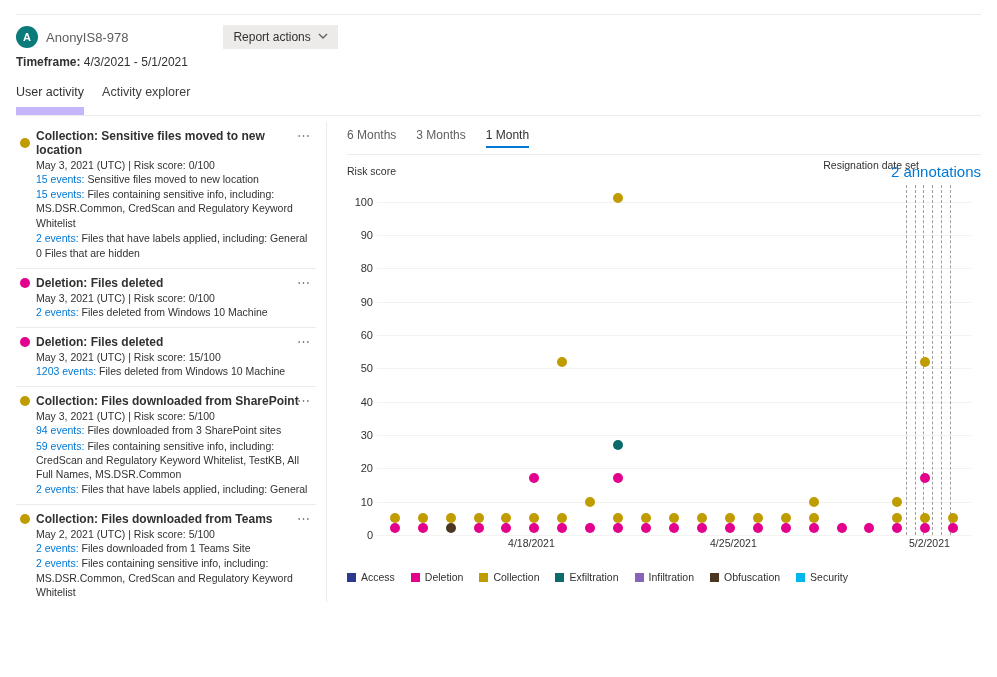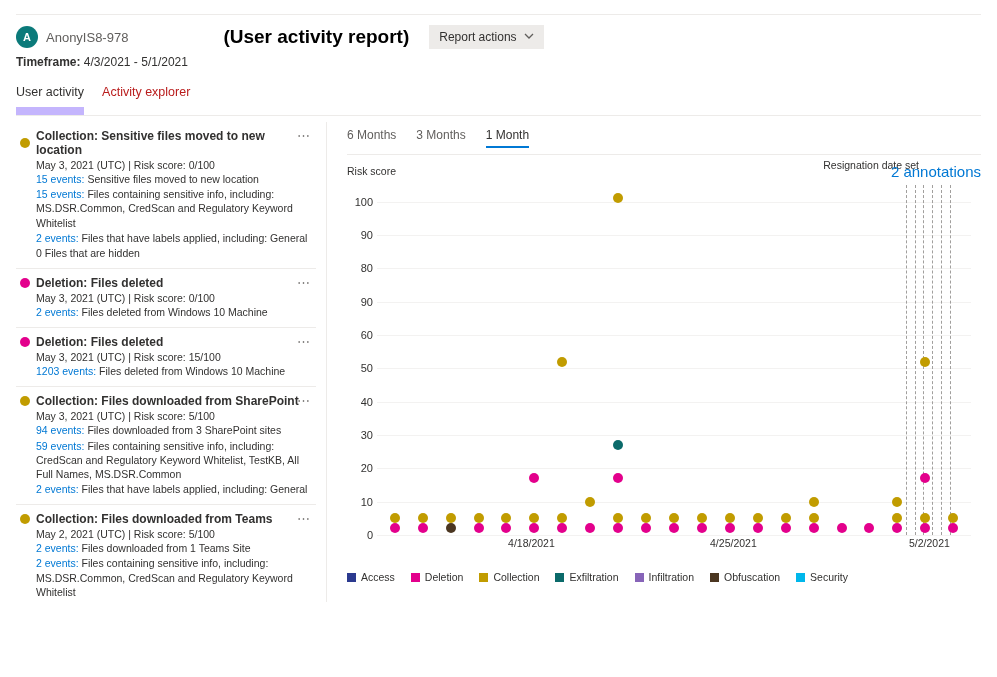--- a/index.html
+++ b/index.html
@@ -18,21 +18,21 @@
   }
   .username { font-size: 13px; color: #605e5c; margin-right: 95px; }
   .report-title { font-size: 19px; font-weight: 700; color: #000; margin-right: 20px; }
   .report-actions {
     background: #edebe9; border: none; padding: 5px 10px; font-size: 12px;
     display: inline-flex; align-items: center; gap: 7px; color: #323130; cursor: pointer;
   }
   .timeframe { font-size: 12px; color: #323130; margin-bottom: 10px; }
   .timeframe b { font-weight:600; }
   .tabs-row { display:flex; border-bottom:1px solid #edebe9; gap:18px; margin-bottom:6px; }
-  .tab { font-size: 12.5px; color:#b91c1c; padding: 6px 0 8px; cursor:pointer; }
+  .tab { font-size: 12.5px; color:#404040; padding: 6px 0 8px; cursor:pointer; }
   .tab.active { color:#323130; border-bottom:8px solid #c4b5fd; font-weight:400; }
   .content-row { display:flex; gap:10px; }
   .left-pane { width: 300px; max-height: 480px; overflow-y: hidden; }
   .activity-item { padding: 7px 4px 8px 4px; border-bottom:1px solid #edebe9; position:relative; }
   .activity-head { display:flex; align-items:center; gap:6px; }
   .dot { width:10px; height:10px; border-radius:50%; flex-shrink:0; }
   .activity-title { font-size:12px; font-weight:600; }
   .activity-meta { font-size:10.5px; color:#323130; margin-left:16px; margin-top:2px; }
   .activity-lines { margin-left:16px; }
   .act-line { font-size:10.5px; color:#323130; margin-top:1px; line-height:1.35; }
@@ -55,21 +55,20 @@
   .legend { display:flex; gap:16px; font-size:10.5px; padding-top:6px; flex-wrap:wrap; }
   .legend-item { display:flex; align-items:center; gap:5px; }
   .legend-sw { width:9px; height:9px; }
 </style>
 </head>
 <body>
 
 <div class="header-row">
   <div class="avatar">A</div>
   <div class="username">AnonyIS8-978</div>
-  <div class="report-title">(User activity report)</div>
   <button class="report-actions">
     <span>Report actions</span>
     <span>
       <svg width="10" height="10" viewBox="0 0 10 10">
           <path d="M1 3 L5 7 L9 3" stroke="#605e5c" stroke-width="1.3" fill="none"></path>
         </svg>
     </span>
   </button>
 </div>
 

